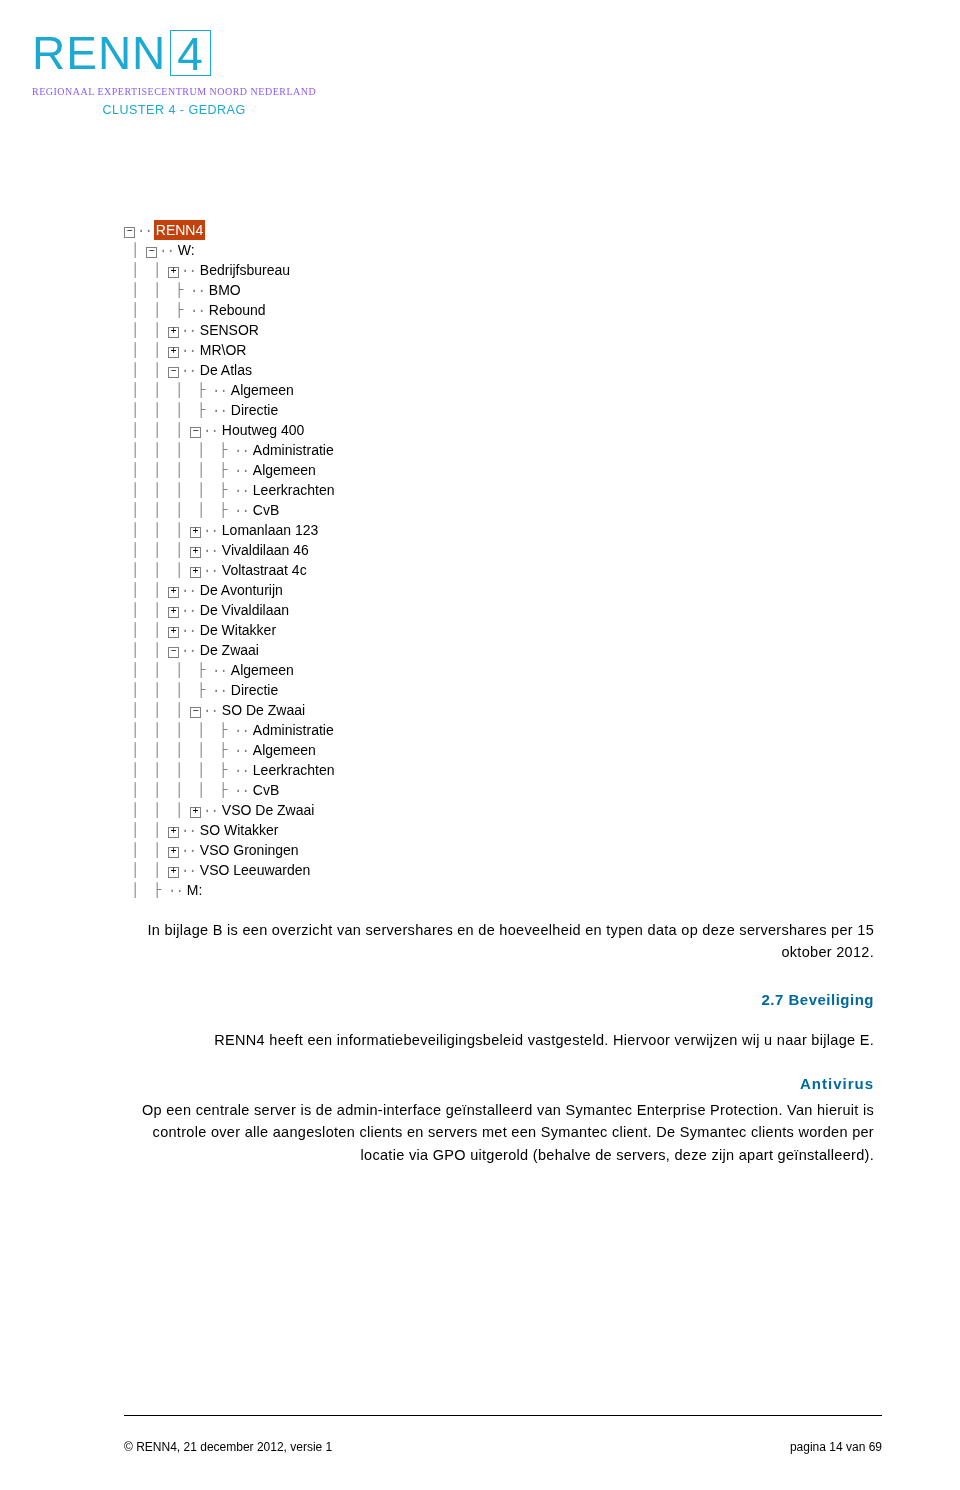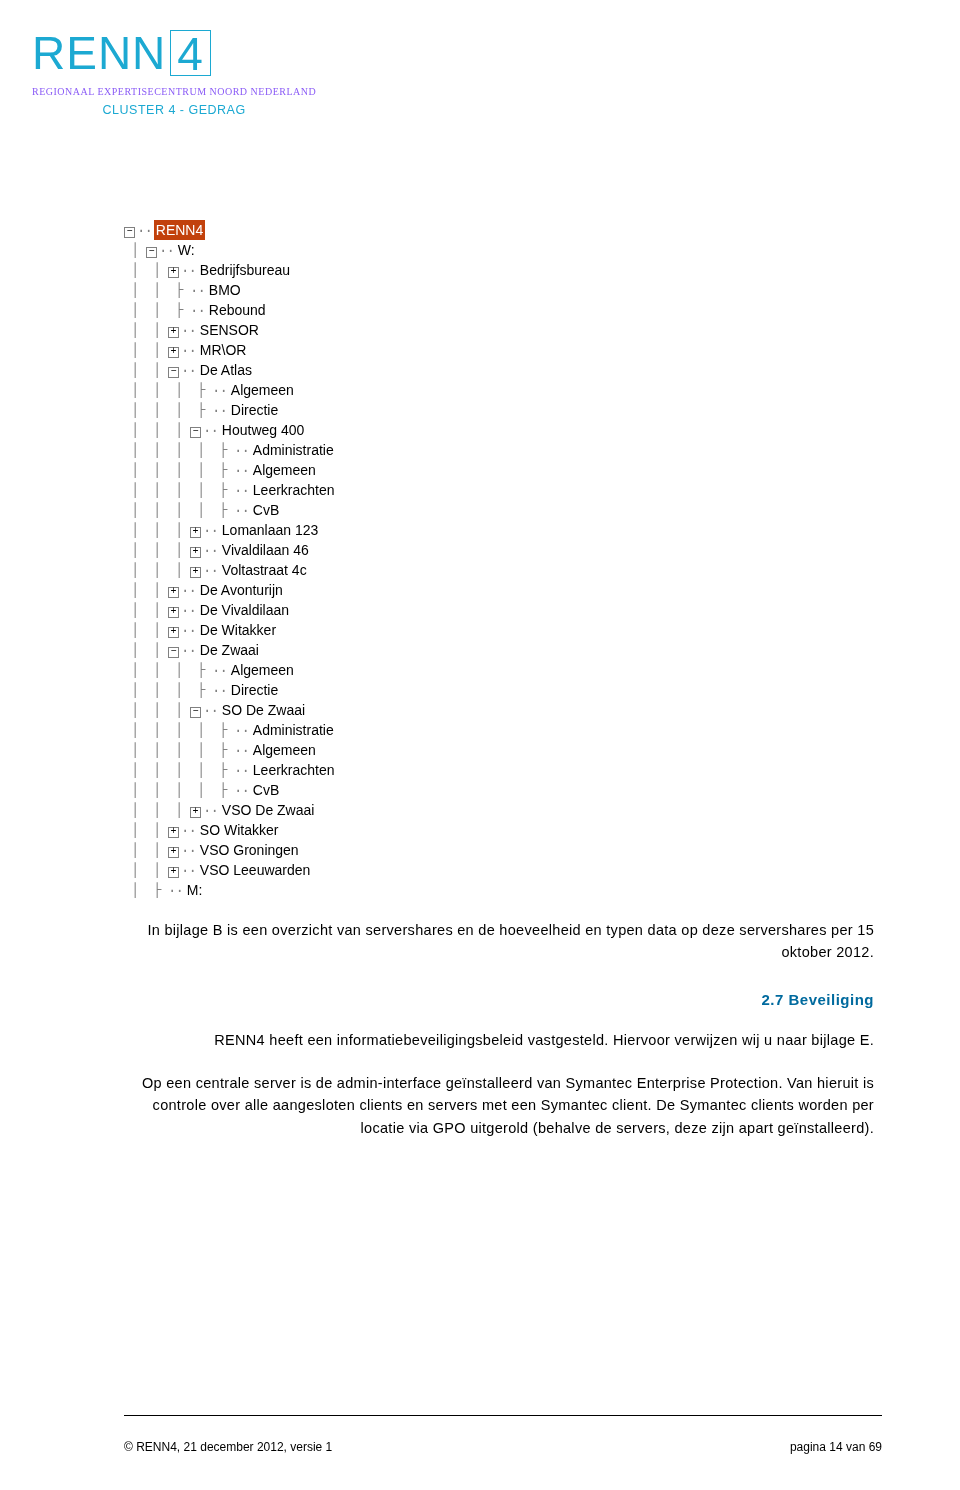--- a/index.html
+++ b/index.html
@@ -200,20 +200,21 @@
       <div class="tree-row"><span class="tree-indent">│</span><span class="tree-indent">│</span><span class="tree-toggle">+</span><span class="tree-dots">··</span><span class="tree-label">SO Witakker</span></div>
       <div class="tree-row"><span class="tree-indent">│</span><span class="tree-indent">│</span><span class="tree-toggle">+</span><span class="tree-dots">··</span><span class="tree-label">VSO Groningen</span></div>
       <div class="tree-row"><span class="tree-indent">│</span><span class="tree-indent">│</span><span class="tree-toggle">+</span><span class="tree-dots">··</span><span class="tree-label">VSO Leeuwarden</span></div>
       <div class="tree-row"><span class="tree-indent">│</span><span class="tree-indent">├</span><span class="tree-dots">··</span><span class="tree-label">M:</span></div>
     </div>
 
   <div class="body-text">
     <p>In bijlage B is een overzicht van servershares en de hoeveelheid en typen data op deze servershares per 15 oktober 2012.</p>
     <div class="section-heading">2.7 Beveiliging</div>
     <p>RENN4 heeft een informatiebeveiligingsbeleid vastgesteld. Hiervoor verwijzen wij u naar bijlage E.</p>
+    <div class="sub-heading">Antivirus</div>
     <p>Op een centrale server is de admin-interface geïnstalleerd van Symantec Enterprise Protection. Van hieruit is controle over alle aangesloten clients en servers met een Symantec client. De Symantec clients worden per locatie via GPO uitgerold (behalve de servers, deze zijn apart geïnstalleerd).</p>
   </div>
 
   <div class="footer">
     <span>© RENN4, 21 december 2012, versie 1</span>
     <span>pagina 14 van 69</span>
   </div>
 
 </div>
 

